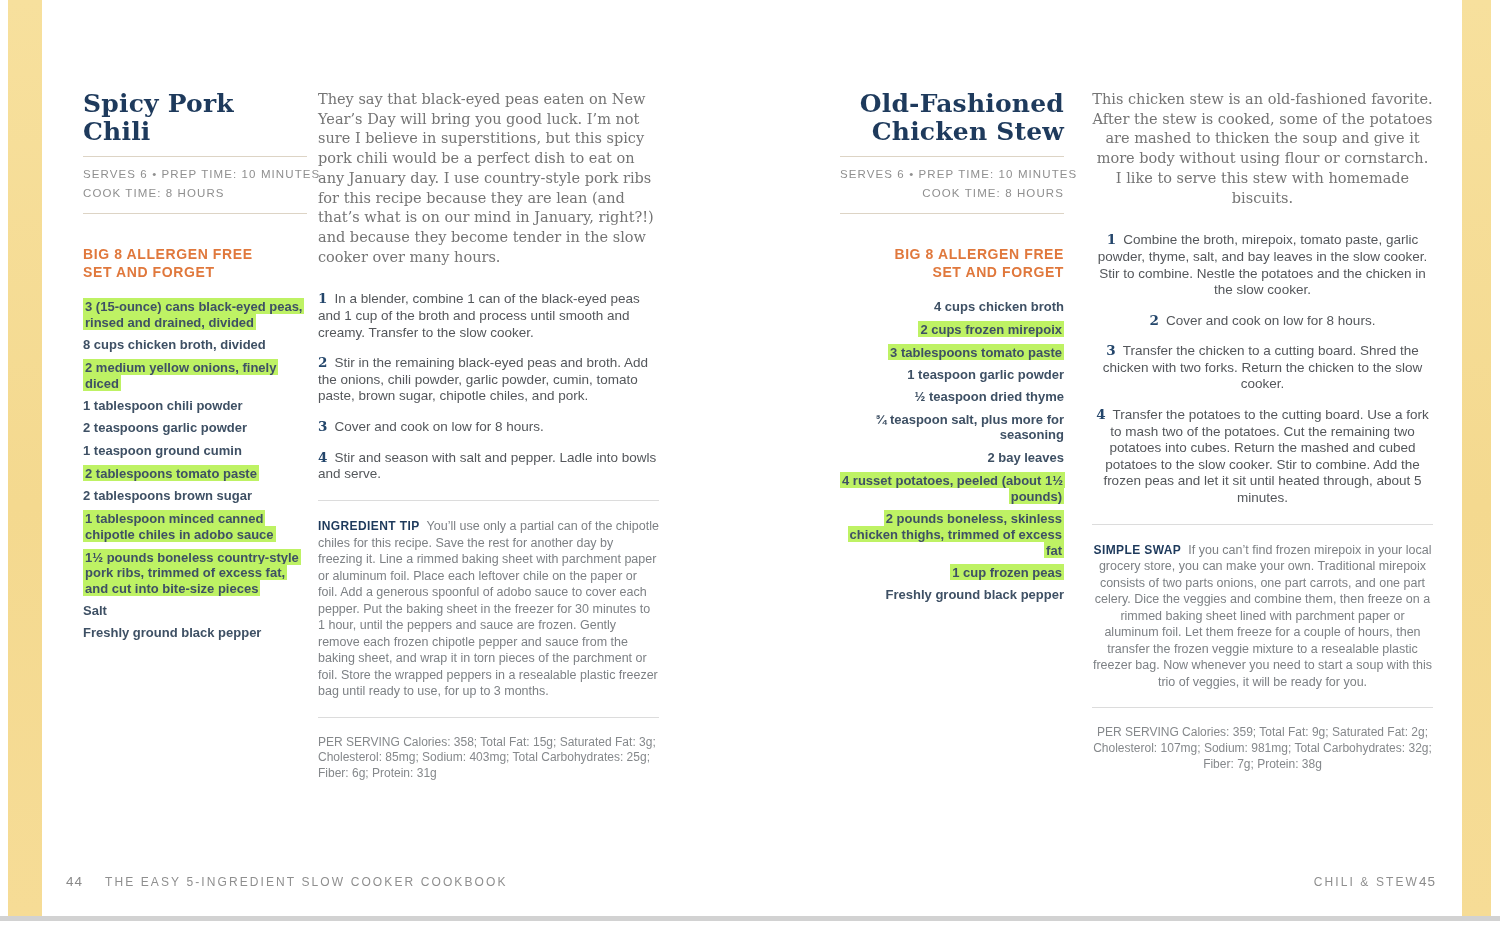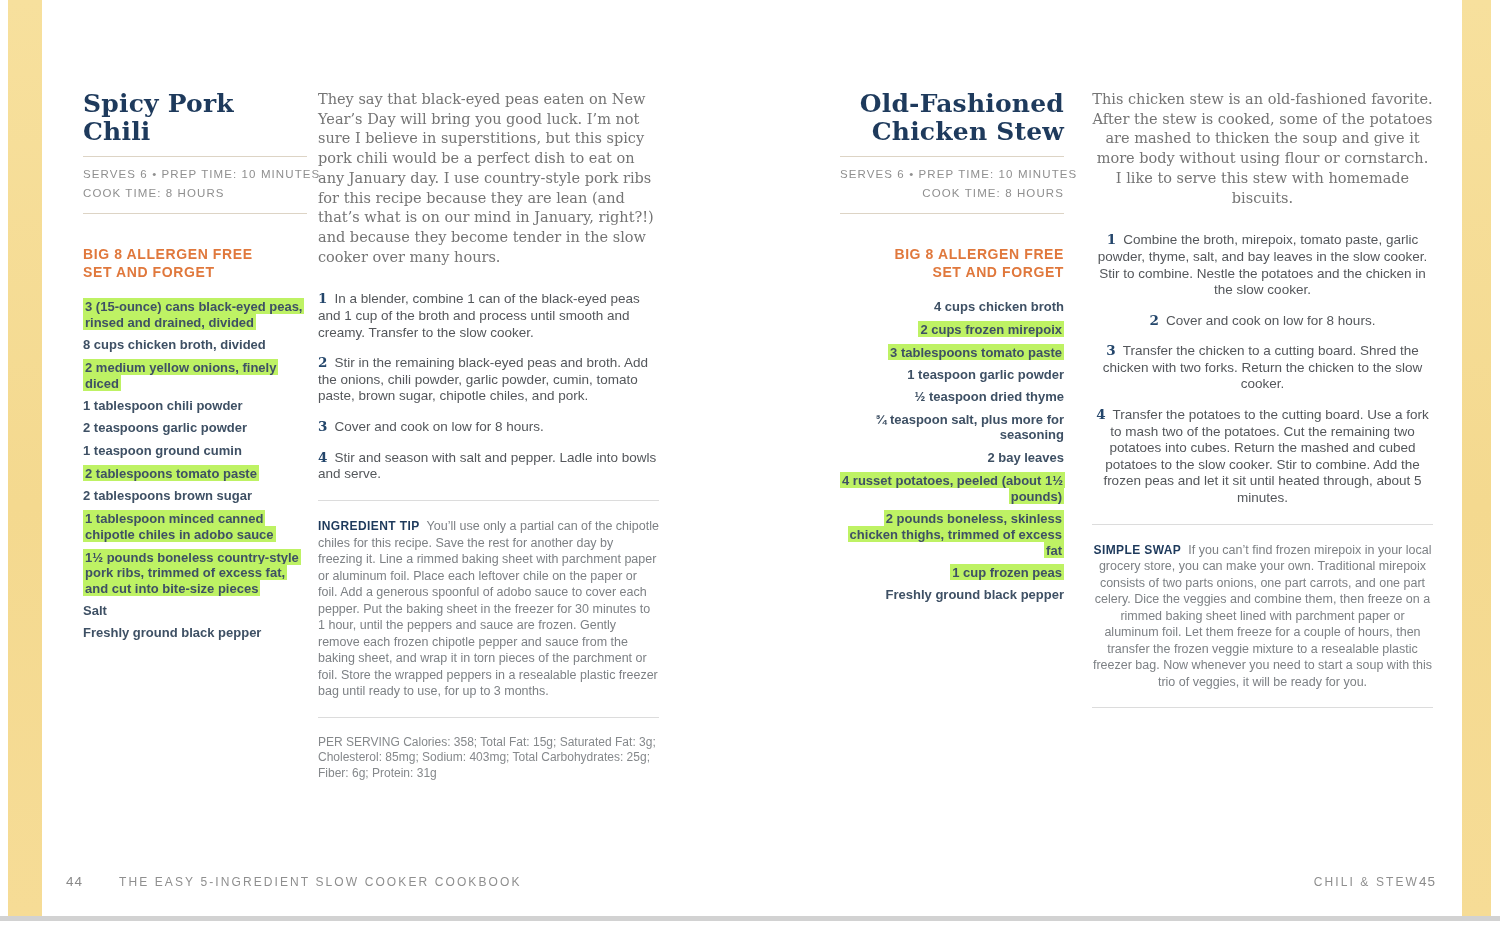--- a/index.html
+++ b/index.html
@@ -105,21 +105,21 @@
   .nutrition {
     font-size: 12px;
     line-height: 1.3;
     color: #85888b;
     margin: 0;
   }
   .footer {
     position: absolute; top: 874px;
     display: flex; align-items: baseline;
   }
-  .footer-left  { left: 66px; gap: 36px; }
+  .footer-left  { left: 66px; gap: 22px; }
   .footer-right { right: 64px; }
   .page-num {
     font-size: 13.5px; letter-spacing: 1px; color: #8a8a8a;
   }
   .running-head {
     font-size: 12px; letter-spacing: 2.1px; color: #8f8f8f; font-weight: 500;
   }
 </style>
 </head>
 <body>
@@ -235,20 +235,21 @@
       <p class="step"><span class="step-num">2</span><span class="step-text">Cover and cook on low for 8 hours.</span></p>
 
       <p class="step"><span class="step-num">3</span><span class="step-text">Transfer the chicken to a cutting board. Shred the chicken with two forks. Return the chicken to the slow cooker.</span></p>
 
       <p class="step"><span class="step-num">4</span><span class="step-text">Transfer the potatoes to the cutting board. Use a fork to mash two of the potatoes. Cut the remaining two potatoes into cubes. Return the mashed and cubed potatoes to the slow cooker. Stir to combine. Add the frozen peas and let it sit until heated through, about 5 minutes.</span></p>
 
     </div>
   <hr class="sep">
   <p class="tip"><span class="tip-label">SIMPLE SWAP</span><span>If you can’t find frozen mirepoix in your local grocery store, you can make your own. Traditional mirepoix consists of two parts onions, one part carrots, and one part celery. Dice the veggies and combine them, then freeze on a rimmed baking sheet lined with parchment paper or aluminum foil. Let them freeze for a couple of hours, then transfer the frozen veggie mixture to a resealable plastic freezer bag. Now whenever you need to start a soup with this trio of veggies, it will be ready for you.</span></p>
   <hr class="sep">
+  <p class="nutrition">PER SERVING Calories: 359; Total Fat: 9g; Saturated Fat: 2g; Cholesterol: 107mg; Sodium: 981mg; Total Carbohydrates: 32g; Fiber: 7g; Protein: 38g</p>
 </div>
 
 <div class="footer footer-left">
   <span class="page-num">44</span>
   <span class="running-head">THE EASY 5-INGREDIENT SLOW COOKER COOKBOOK</span>
 </div>
 <div class="footer footer-right">
   <span class="running-head">CHILI &amp; STEW</span>
   <span class="page-num">45</span>
 </div>

